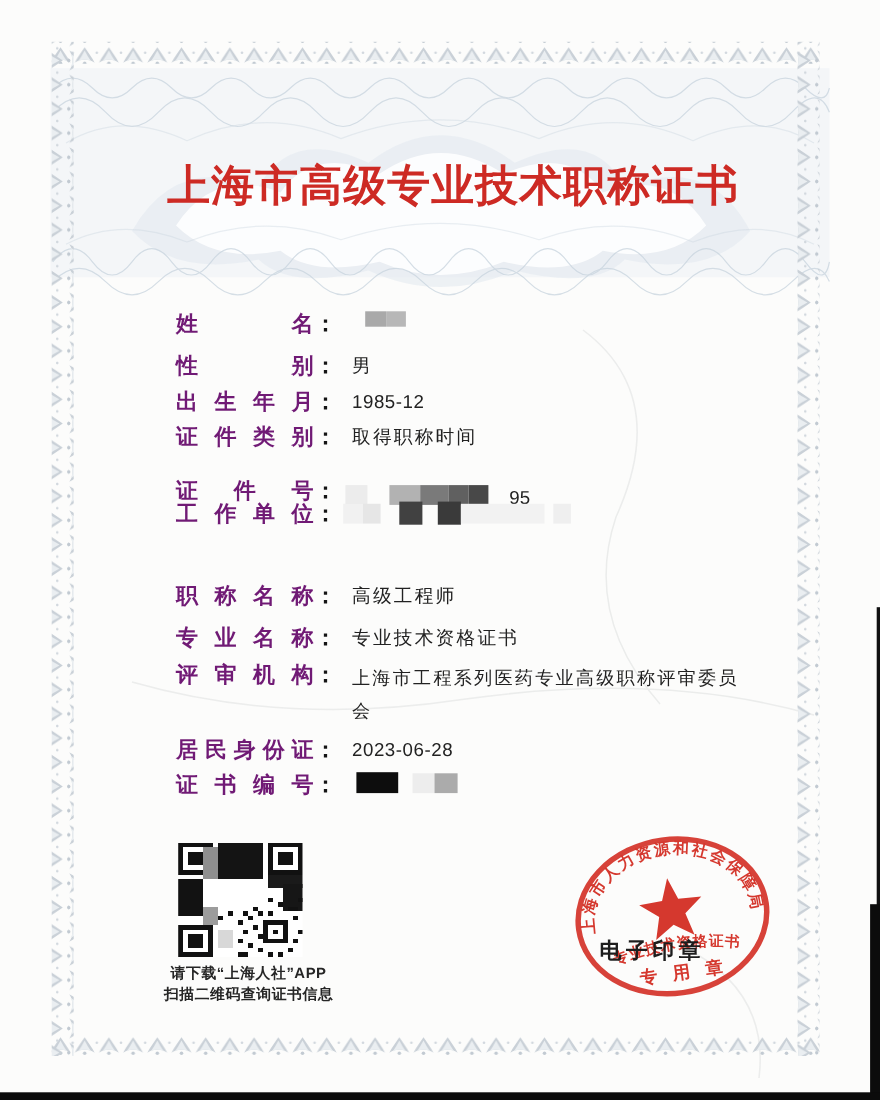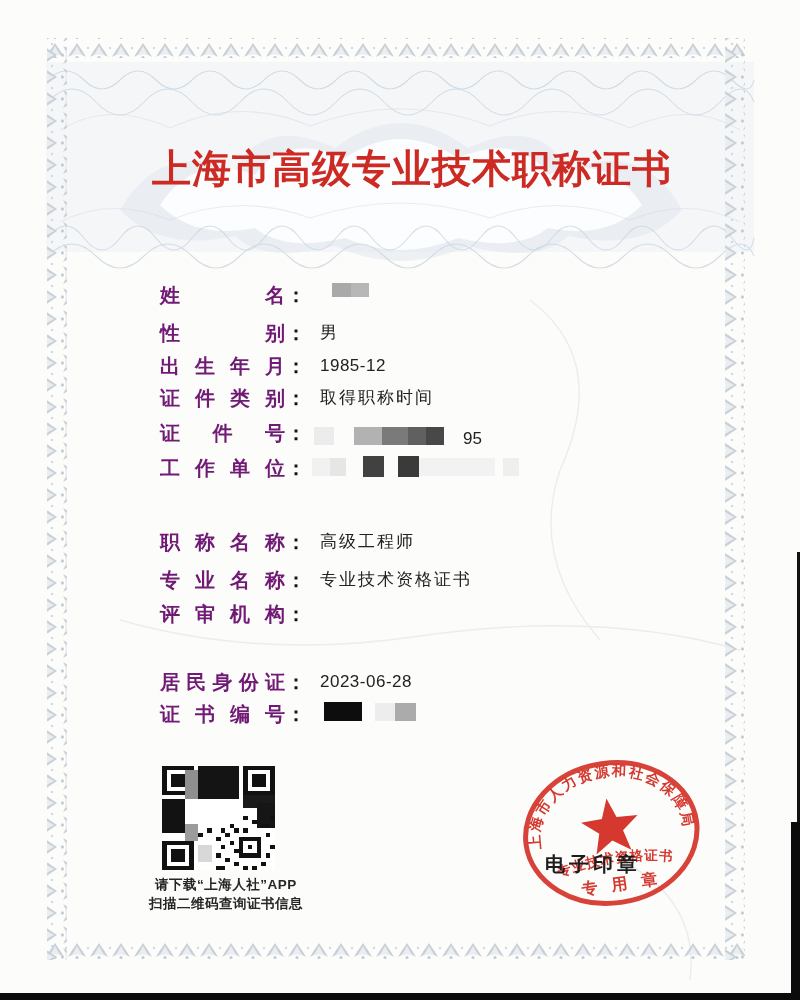--- a/index.html
+++ b/index.html
@@ -106,21 +106,21 @@
       <span class="colon">：</span>
     <span class="val num">1985-12</span>
   </div>
 
   <div class="row" style="top:386px">
     <span class="lbl">证 件 类 别</span>
       <span class="colon">：</span>
     <span class="val serif">取得职称时间</span>
   </div>
 
-  <div class="row" style="top:421px">
+  <div class="row" style="top:435px">
     <span class="lbl">证 件 号</span>
       <span class="colon">：</span>
     <div class="val" style="margin-left:8px">
       <span class="block" style="width:20px;height:18px;background:#ececec"></span>
       <span class="block" style="width:20px;height:1px"></span>
       <span class="block" style="width:28px;height:18px;background:#b2b2b2"></span>
         <span class="block" style="width:26px;height:18px;background:#7a7a7a"></span>
         <span class="block" style="width:18px;height:18px;background:#606060"></span>
         <span class="block" style="width:18px;height:18px;background:#484848"></span>
         <span class="num" style="margin-left:19px;margin-top:6px">95</span>
@@ -151,20 +151,21 @@
 
   <div class="row" style="top:568px">
     <span class="lbl">专 业 名 称</span>
       <span class="colon">：</span>
     <span class="val serif">专业技术资格证书</span>
   </div>
 
   <div class="row" style="top:602px">
     <span class="lbl">评 审 机 构</span>
       <span class="colon">：</span>
+    <span class="val wrapv">上海市工程系列医药专业高级职称评审委员会</span>
   </div>
 
   <div class="row" style="top:670px">
     <span class="lbl">居民身份证</span>
       <span class="colon">：</span>
     <span class="val num">2023-06-28</span>
   </div>
 
   <div class="row" style="top:702px">
     <span class="lbl">证 书 编 号</span>

